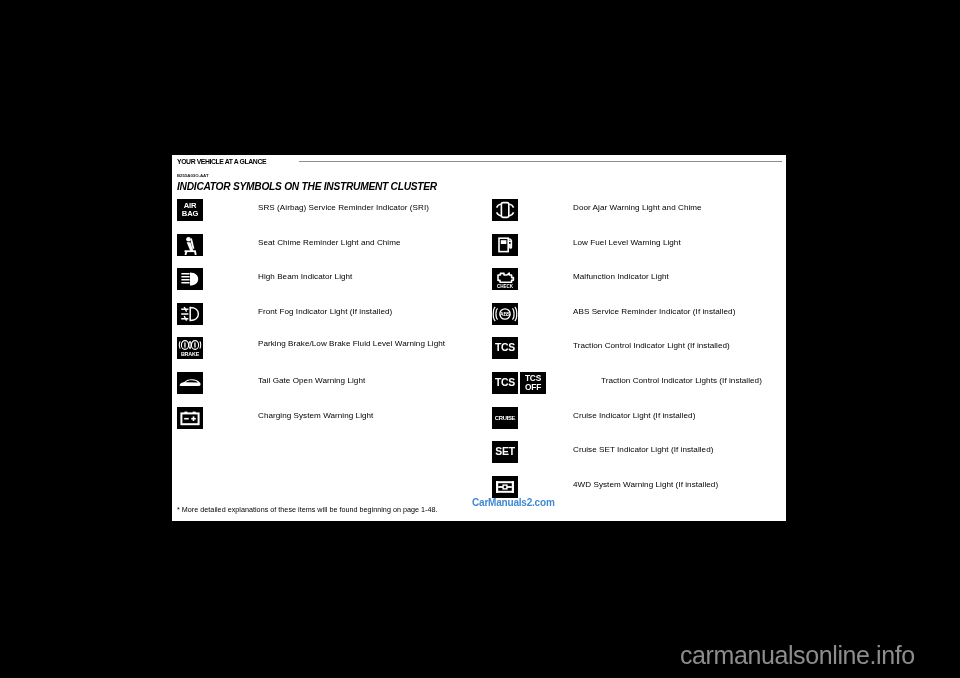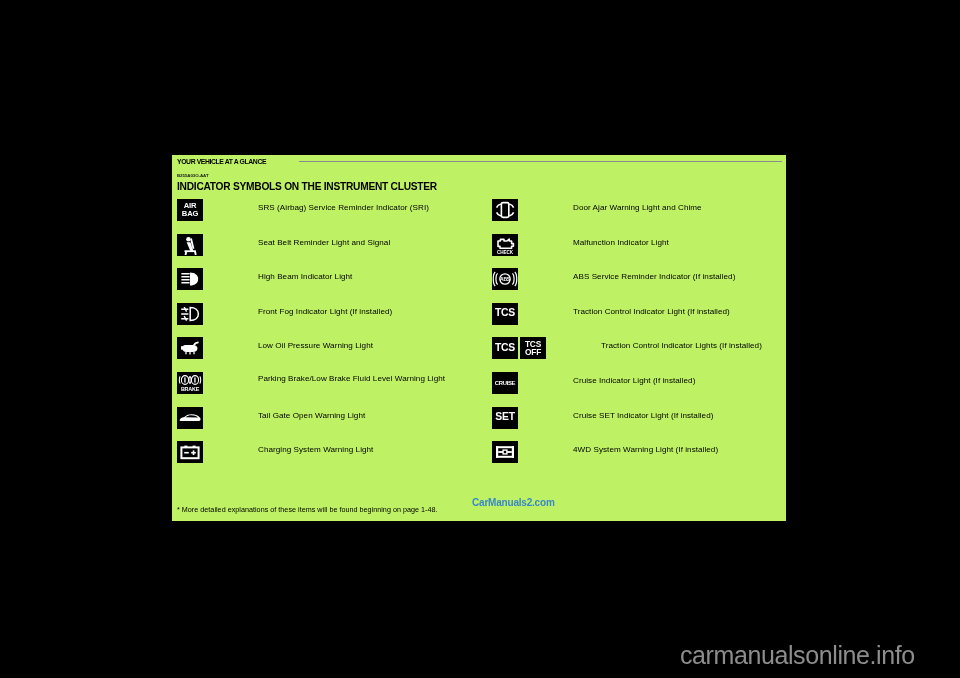--- a/index.html
+++ b/index.html
@@ -16,21 +16,21 @@
     font-family: "Liberation Sans", sans-serif;
   }
 
   
   #page {
     position: absolute;
     left: 172px;
     top: 155px;
     width: 614px;
     height: 366px;
-    background: #bef264;
+    background: #ffffff;
     overflow: hidden;
   }
 
   
   #hdr {
     position: absolute;
     left: 5px;
     top: 2px;
     right: 4px;
     height: 12px;
@@ -72,20 +72,21 @@
   #sect-title {
     position: absolute;
     left: 5px;
     top: 25px;
     font-size: 10.2px;
     font-weight: 700;
     letter-spacing: -0.25px;
     color: #000;
     white-space: nowrap;
     line-height: 13px;
+    font-style: italic;
   }
 
   
   .col {
     position: absolute;
     top: 44px;
   }
   #col-left  { left: 5px;   width: 300px; }
   #col-right { left: 320px; width: 292px; }
 
@@ -213,21 +214,21 @@
           <svg width="26" height="22" viewBox="0 0 26 22">
             <circle cx="11.5" cy="5.2" r="2.3" fill="#fff"></circle>
             <path d="M9.6 8.2 L13.4 8.2 L16.6 17.4 L13.6 17.4 Z" fill="#fff"></path>
             <rect x="7.5" y="16.3" width="11.5" height="1.8" fill="#fff"></rect>
             <path d="M8.2 18.1 L10.2 18.1 L9.4 21 L7.6 21 Z" fill="#fff"></path>
             <path d="M17.2 18.1 L19.2 18.1 L19.6 21 L17.8 21 Z" fill="#fff"></path>
             <path d="M14.8 4 L17.4 14.4 L15.6 14.9 L13.3 5.4 Z" fill="#fff"></path>
           </svg>
         </div>
       </div>
-      <div class="lbl">Seat Belt Reminder Light and Signal</div>
+      <div class="lbl">Seat Chime Reminder Light and Chime</div>
     </div>
 
     <div class="row">
       <div class="icons">
         <div class="icon">
           <svg width="26" height="22" viewBox="0 0 26 22">
             <path d="M13 4.4 C18 4.4 21.2 7.2 21.2 11 C21.2 14.8 18 17.6 13 17.6 Z" fill="#fff"></path>
             <rect x="4.4" y="5.0" width="8.2" height="1.5" fill="#fff"></rect>
             <rect x="4.4" y="8.0" width="8.2" height="1.5" fill="#fff"></rect>
             <rect x="4.4" y="11.0" width="8.2" height="1.5" fill="#fff"></rect>
@@ -247,36 +248,20 @@
             <path d="M4.2 11.0 L11.4 11.0" stroke="#fff" stroke-width="1.5"></path>
             <path d="M4.2 15.8 L11.4 15.8" stroke="#fff" stroke-width="1.5"></path>
             <path d="M7.2 4.0 L9.6 8.6" stroke="#fff" stroke-width="1.4"></path>
             <path d="M7.2 13.0 L9.6 17.6" stroke="#fff" stroke-width="1.4"></path>
           </svg>
         </div>
       </div>
       <div class="lbl">Front Fog Indicator Light (If installed)</div>
     </div>
 
-    <div class="row">
-      <div class="icons">
-        <div class="icon">
-          <svg width="26" height="22" viewBox="0 0 26 22">
-            <path d="M5.5 10.2 C5.5 8.6 7 8.0 9.4 8.0 L16.2 8.0 C18.8 8.0 20.4 9.4 20.4 11.6
-                     C20.4 13.6 18.6 15.0 16.0 15.0 L9.2 15.0 C6.8 15.0 5.5 13.6 5.5 11.8 Z" fill="#fff"></path>
-            <path d="M16.0 8.0 C17.6 5.6 19.6 4.6 21.6 4.6 L21.6 6.2 C20.2 6.2 18.8 7.0 17.8 8.4 Z" fill="#fff"></path>
-            <rect x="4.0" y="9.2" width="2.2" height="3.4" fill="#fff"></rect>
-            <path d="M9.0 15.0 L9.0 17.2" stroke="#fff" stroke-width="1.3"></path>
-            <path d="M13.0 15.0 L13.0 17.6" stroke="#fff" stroke-width="1.3"></path>
-            <path d="M17.0 15.0 L17.0 17.2" stroke="#fff" stroke-width="1.3"></path>
-          </svg>
-        </div>
-      </div>
-      <div class="lbl">Low Oil Pressure Warning Light</div>
-    </div>
 
     <div class="row">
       <div class="icons">
         <div class="icon">
           <svg width="26" height="22" viewBox="0 0 26 22">
             <g fill="none" stroke="#fff" stroke-width="1.1">
               <ellipse cx="8.0" cy="8.0" rx="3.6" ry="4.4"></ellipse>
               <ellipse cx="18.0" cy="8.0" rx="3.6" ry="4.4"></ellipse>
               <path d="M3.2 4.4 C2.0 5.6 2.0 10.4 3.2 11.6"></path>
               <path d="M12.8 4.4 C11.6 5.6 11.6 10.4 12.8 11.6"></path>
@@ -334,20 +319,33 @@
             <path d="M9.0 5.0 C6.4 5.6 5.2 7.0 4.6 8.6" fill="none" stroke="#fff" stroke-width="1.6"></path>
             <path d="M17.2 5.0 C19.8 5.6 21.0 7.0 21.6 8.6" fill="none" stroke="#fff" stroke-width="1.6"></path>
             <path d="M9.0 17.0 C6.4 16.4 5.2 15.0 4.6 13.4" fill="none" stroke="#fff" stroke-width="1.6"></path>
             <path d="M17.2 17.0 C19.8 16.4 21.0 15.0 21.6 13.4" fill="none" stroke="#fff" stroke-width="1.6"></path>
           </svg>
         </div>
       </div>
       <div class="lbl">Door Ajar Warning Light and Chime</div>
     </div>
 
+    <div class="row">
+      <div class="icons">
+        <div class="icon">
+          <svg width="26" height="22" viewBox="0 0 26 22">
+            <rect x="7.0" y="4.2" width="9.2" height="13.4" fill="none" stroke="#fff" stroke-width="1.6"></rect>
+            <rect x="8.8" y="6.2" width="5.6" height="3.8" fill="#fff"></rect>
+            <path d="M16.4 7.2 L19.4 7.2 L19.4 13.2 C19.4 14.4 17.8 14.4 17.8 13.2 L17.8 10.6 L16.4 10.6" fill="none" stroke="#fff" stroke-width="1.5"></path>
+            <path d="M17.2 4.6 L19.8 6.6" stroke="#fff" stroke-width="1.4"></path>
+          </svg>
+        </div>
+      </div>
+      <div class="lbl">Low Fuel Level Warning Light</div>
+    </div>
 
     <div class="row">
       <div class="icons">
         <div class="icon">
           <svg width="26" height="22" viewBox="0 0 26 22">
             <path d="M6.0 7.0 L8.4 7.0 L8.4 5.4 L12.0 5.4 L12.0 7.0 L15.0 7.0 L17.2 5.0
                      L17.2 7.0 L19.6 7.0 L19.6 9.6 L21.4 9.6 L21.4 12.2 L19.6 12.2
                      L19.6 14.2 L8.0 14.2 L8.0 12.4 L6.0 12.4 Z" fill="none" stroke="#fff" stroke-width="1.6" stroke-linejoin="round"></path>
             <text x="13" y="19.6" fill="#fff" font-size="4.6" font-family="Liberation Sans, sans-serif" font-weight="700" text-anchor="middle" letter-spacing="-0.1">CHECK</text>
           </svg>

